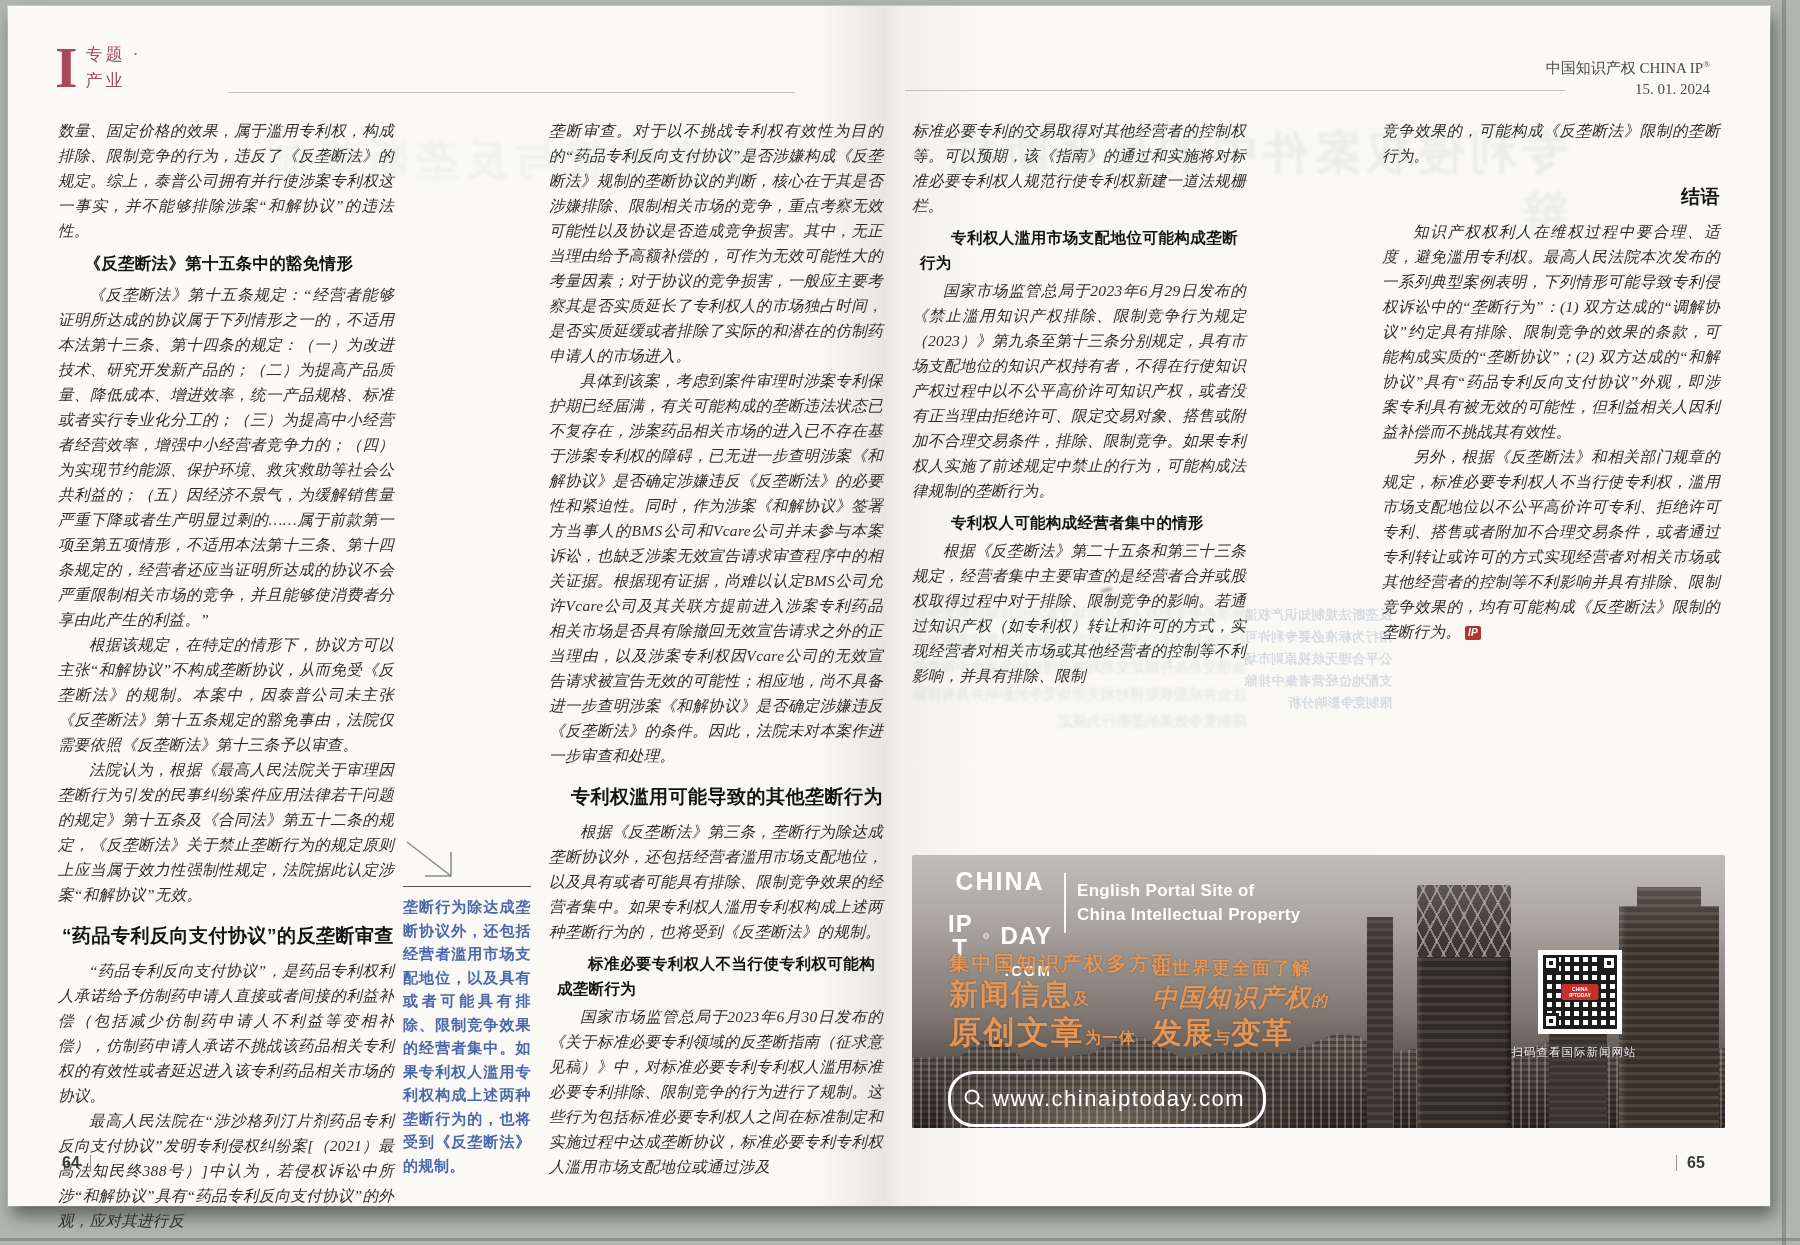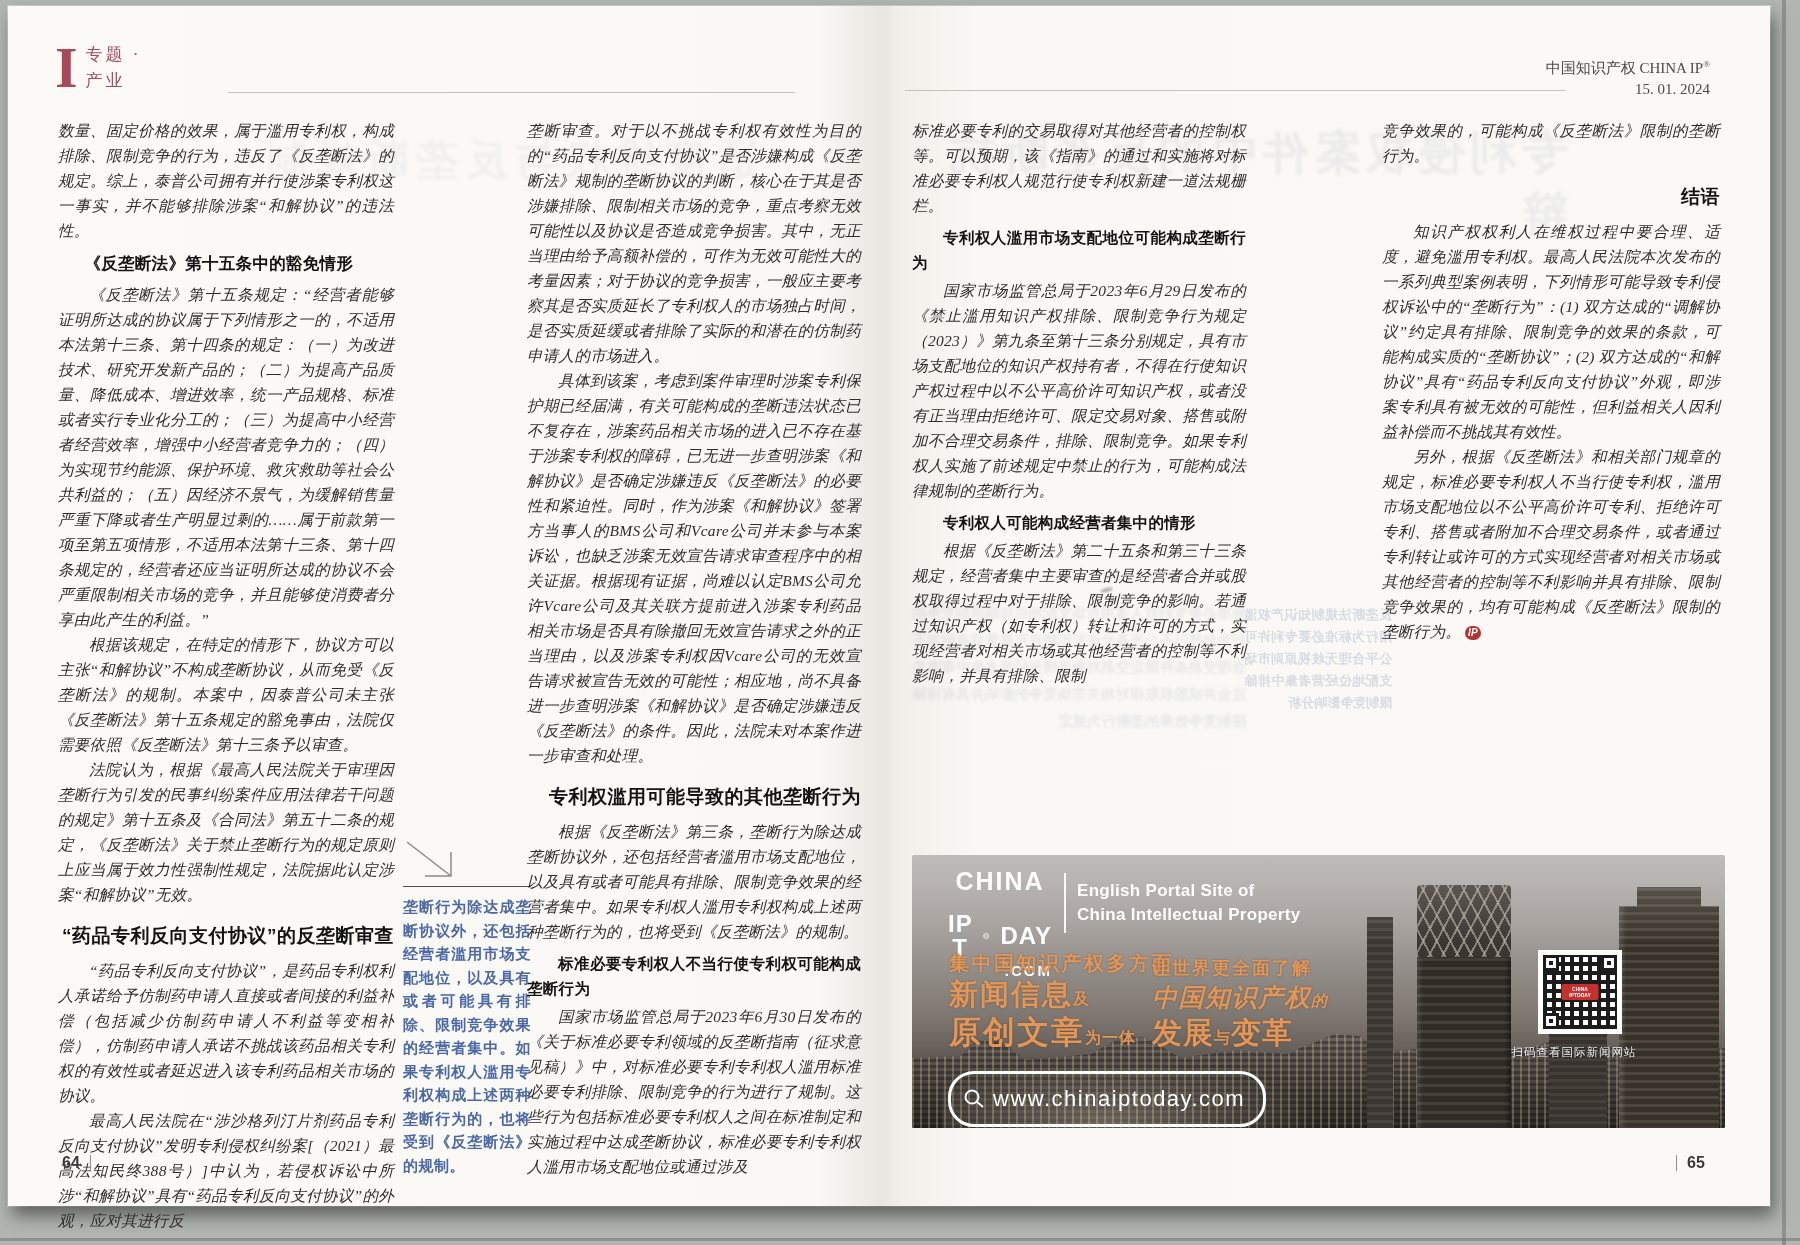--- a/index.html
+++ b/index.html
@@ -21,31 +21,31 @@
   .rule-right{left:897px;top:84px;width:660px;}
   .hdr-right{position:absolute;right:60px;top:48px;text-align:right;color:#4b4b49;font-size:15px;line-height:21px;}
   .hdr-right sup{font-size:9px;}
 
   
   .col{position:absolute;top:112px;font-size:15.5px;line-height:25px;color:#2f2d2b;
        text-align:justify;letter-spacing:.3px;}
   .col p{margin:0;text-indent:2em;font-style:italic;}
   .col p.cont{text-indent:0;}
   .col1{left:50px;width:336px;}
-  .col2{left:519px;width:334px;}
+  .col2{left:541px;width:334px;}
   .col3{left:904px;width:334px;}
   .col4{left:1374px;width:338px;}
   .h-major{font-family:Liberation Sans, sans-serif;font-weight:bold;color:#131313;
        font-size:19px;margin:16px 0 10px;letter-spacing:.5px;text-align:right;}
   .h-mid{font-family:"Liberation Sans","DejaVu Sans",sans-serif;font-weight:bold;color:#131313;
        font-size:16.5px;margin:8px 0 6px;text-indent:1.6em;text-align:left;}
   .h-sub{font-family:"Liberation Sans","DejaVu Sans",sans-serif;font-weight:bold;color:#131313;
-       font-size:15.5px;margin:7px 0 3px;text-indent:2em;text-align:justify;}
+       font-size:15.5px;margin:7px 8px 3px;text-indent:2em;text-align:justify;}
   .end-mark{display:inline-block;background:#b3342e;color:#fff;font-family:"Liberation Sans",sans-serif;
-       font-size:10px;font-weight:bold;line-height:12px;padding:1px 3px;border-radius:7px;margin-left:4px;vertical-align:1px;text-indent:0;}
+       font-size:10px;font-weight:bold;line-height:12px;padding:1px 3px;border-radius:2px;margin-left:4px;vertical-align:1px;text-indent:0;}
 
   
   .callout{position:absolute;left:395px;top:834px;width:128px;}
   .callout .arrow{display:block;margin-left:2px;}
   .callout .c-rule{height:1px;background:#4e4e4e;margin:4px 0 8px;}
   .callout .c-text{font-family:"Liberation Sans","DejaVu Sans",sans-serif;font-weight:bold;
        color:#4b68ab;font-size:15px;line-height:23.5px;text-align:justify;letter-spacing:.5px;}
 
   
   .pgnum{position:absolute;top:1148px;font-family:"Liberation Sans",sans-serif;font-size:16px;

